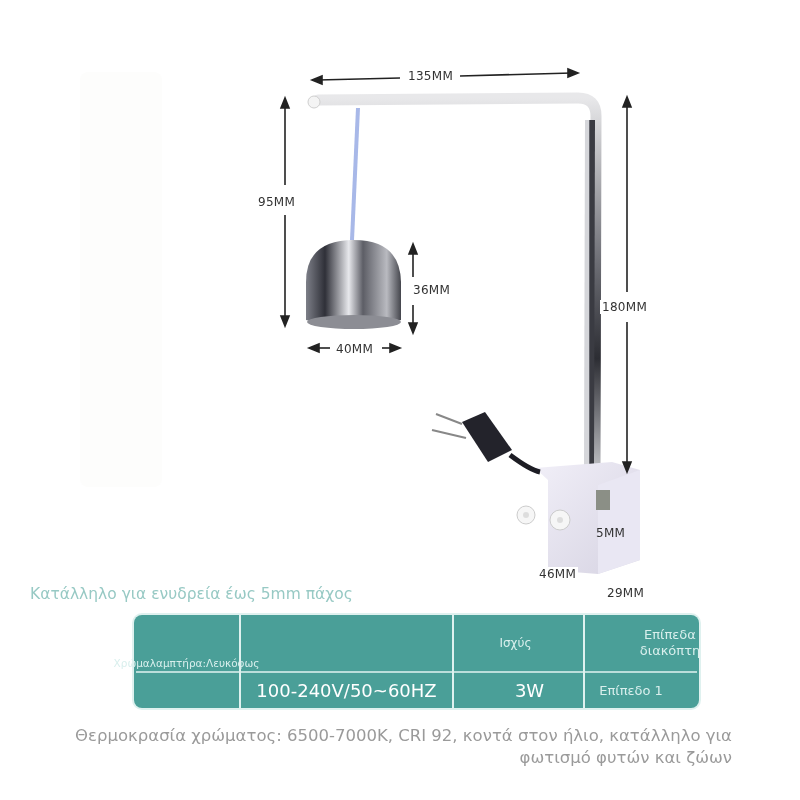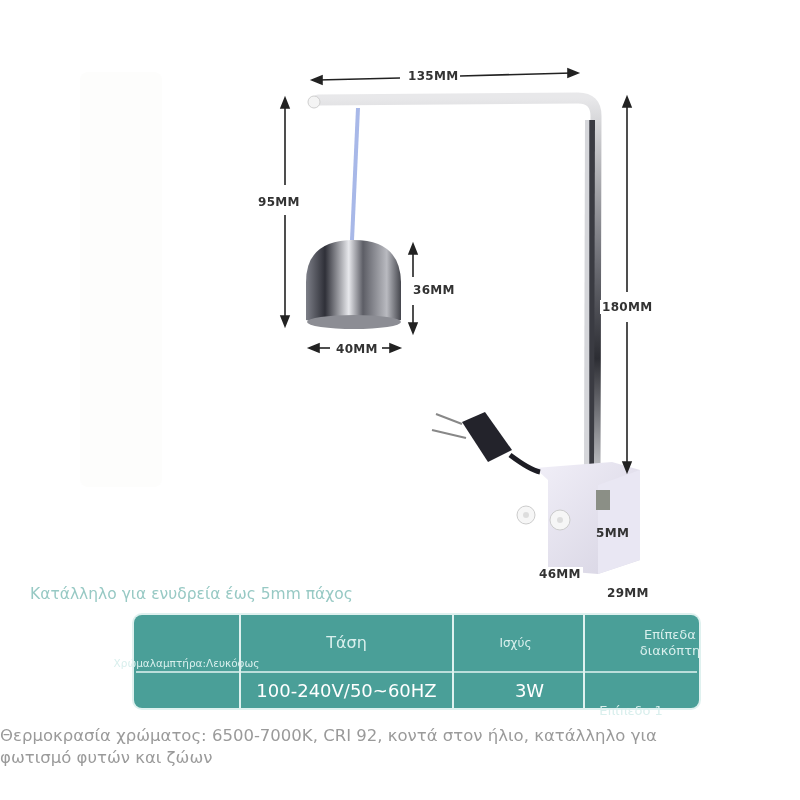--- a/index.html
+++ b/index.html
@@ -1,31 +1,31 @@
 <!DOCTYPE html>
 <html><head>
 <meta charset="utf-8">
 <style>
   html, body { margin:0; padding:0; }
   body { width:800px; height:800px; background:#ffffff; position:relative; overflow:hidden;
          font-family:"DejaVu Sans", sans-serif; }
-  .dim-label { position:absolute; color:#333; font-size:12px; font-weight:bold; letter-spacing:0.3px;
+  .dim-label { position:absolute; color:#333; font-size:12px; font-weight:normal; letter-spacing:0.3px;
                background:#fff; padding:0 2px; white-space:nowrap; }
   .ghost-panel { position:absolute; left:80px; top:72px; width:82px; height:415px; background:#fdfdfc;
                  border-radius:8px; }
   svg { position:absolute; left:0; top:0; }
   .suit { position:absolute; left:30px; top:585px; color:#97c9c4; font-size:15.5px; white-space:nowrap; }
   .spec-table { position:absolute; left:134px; top:615px; width:565px; height:93px; background:#4a9f98;
                 border-radius:8px; box-shadow:0 0 0 2px #dff1ef; }
   .cell { position:absolute; color:#d9efed; display:flex; align-items:center; justify-content:center;
           text-align:center; line-height:1.2; }
   .vline { position:absolute; top:0; width:2px; height:93px; background:#dff1ef; }
   .hline { position:absolute; left:2px; width:561px; height:2px; top:56px; background:#cfe9e6; opacity:0.85; }
   .val-big { color:#ffffff; font-size:18px; }
-  .footer { position:absolute; left:0; top:725px; width:732px; text-align:left; color:#9a9a9a;
+  .footer { position:absolute; left:0; top:725px; width:732px; text-align:right; color:#9a9a9a;
             font-size:16.5px; line-height:22px; }
 </style>
 </head>
 <body>
 
 <div class="ghost-panel"></div>
 
 <svg width="800" height="600" viewBox="0 0 800 600">
   <defs>
     <linearGradient id="metalH" x1="0" y1="0" x2="0" y2="1">
@@ -120,28 +120,27 @@
   <div class="vline" style="left:105px;"></div>
   <div class="vline" style="left:318px;"></div>
   <div class="vline" style="left:449px;"></div>
 
   <div class="cell" style="left:0;top:8px;width:105px;height:80px;flex-direction:row;font-size:10.5px;">
     <span>Χρώμα</span>
     <span>λαμπτήρα:</span>
     <span>Λευκό</span>
     <span>φως</span>
   </div>
-  <div class="cell" style="left:107px;top:0;width:211px;height:56px;font-size:16px;">Τάση</div>
   <div class="cell" style="left:320px;top:0;width:123px;height:56px;font-size:12px;">Ισχύς</div>
   <div class="cell" style="left:451px;top:0;width:114px;height:56px;flex-direction:column;font-size:13px;padding-left:28px;">
     <span>Επίπεδα</span>
     <span>διακόπτη</span>
   </div>
 
   <div class="cell val-big" style="left:107px;top:58px;width:211px;height:35px;">100-240V/50~60HZ</div>
   <div class="cell val-big" style="left:320px;top:58px;width:151px;height:35px;">3W</div>
-  <div class="cell" style="left:451px;top:58px;width:92px;height:35px;font-size:13px;margin-top:20px;">Επίπεδο 1</div>
+  <div class="cell" style="left:451px;top:58px;width:92px;height:35px;font-size:13px;">Επίπεδο 1</div>
 </div>
 
 <div class="footer">
   <div>Θερμοκρασία χρώματος: 6500-7000K, CRI 92, κοντά στον ήλιο, κατάλληλο για</div>
   <div>φωτισμό φυτών και ζώων</div>
 </div>
 
 </body></html>

